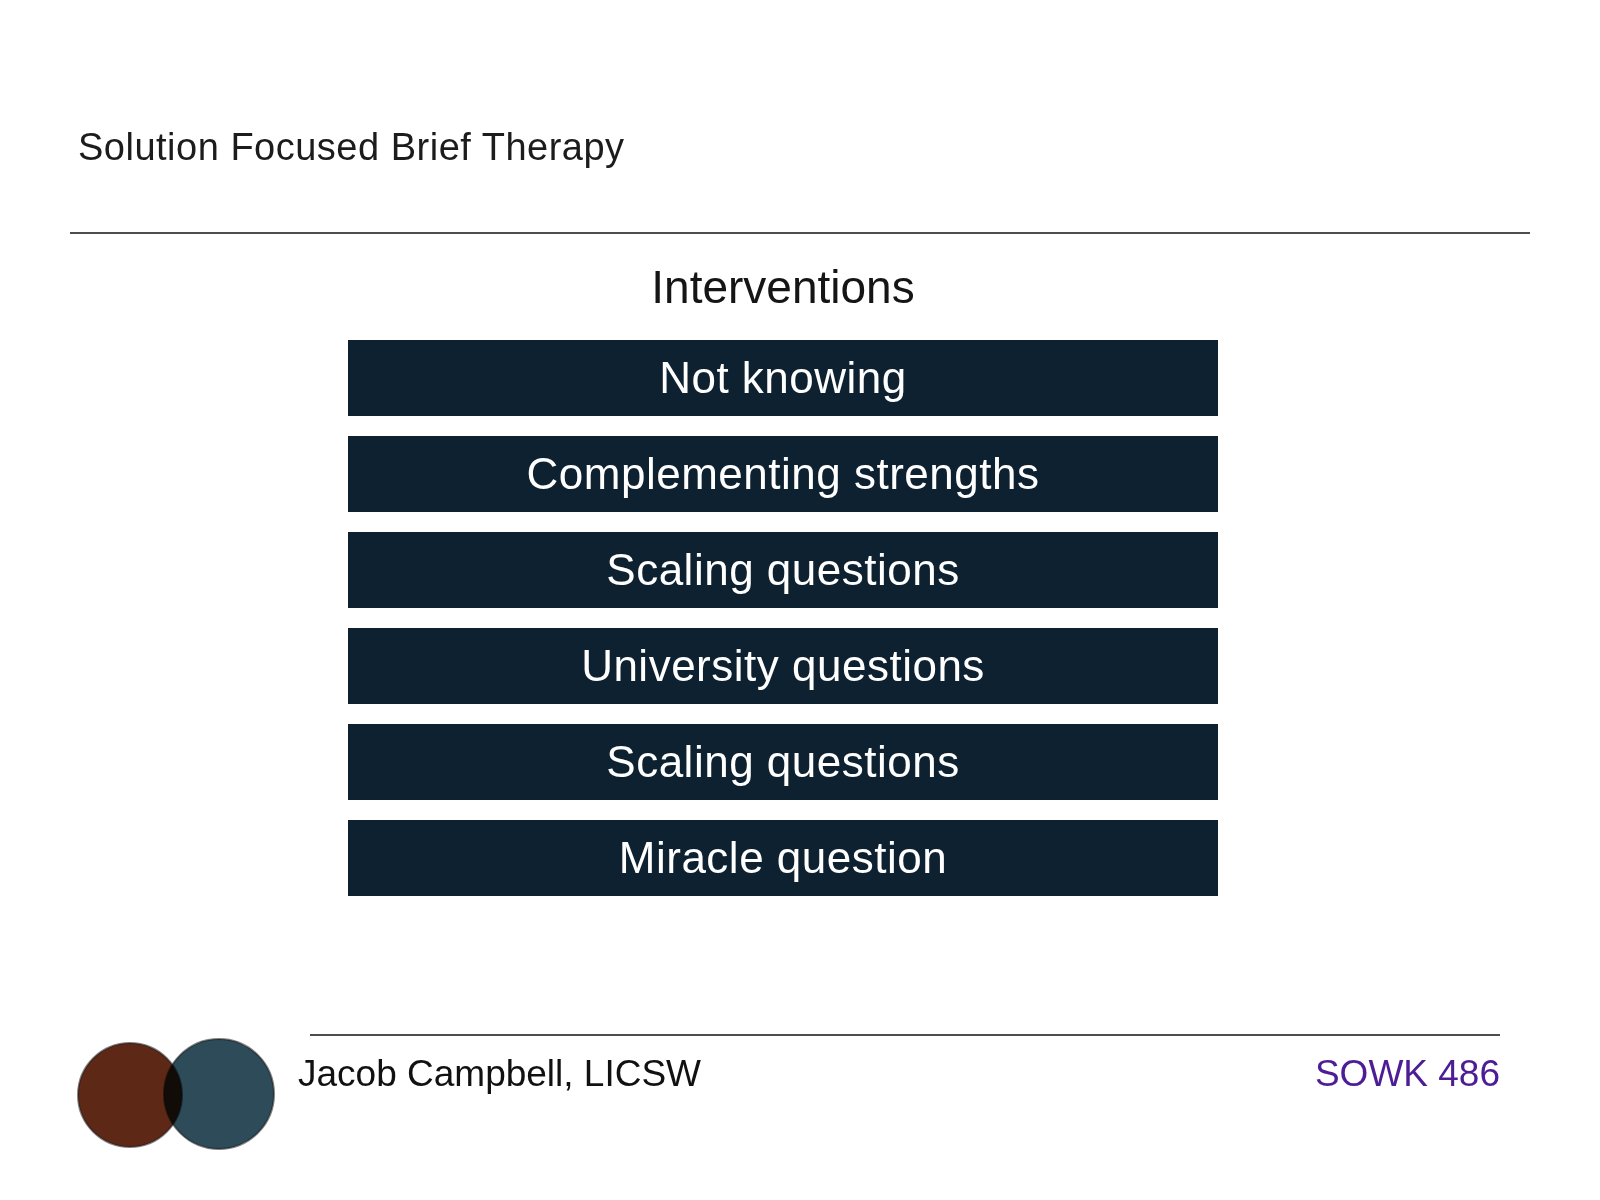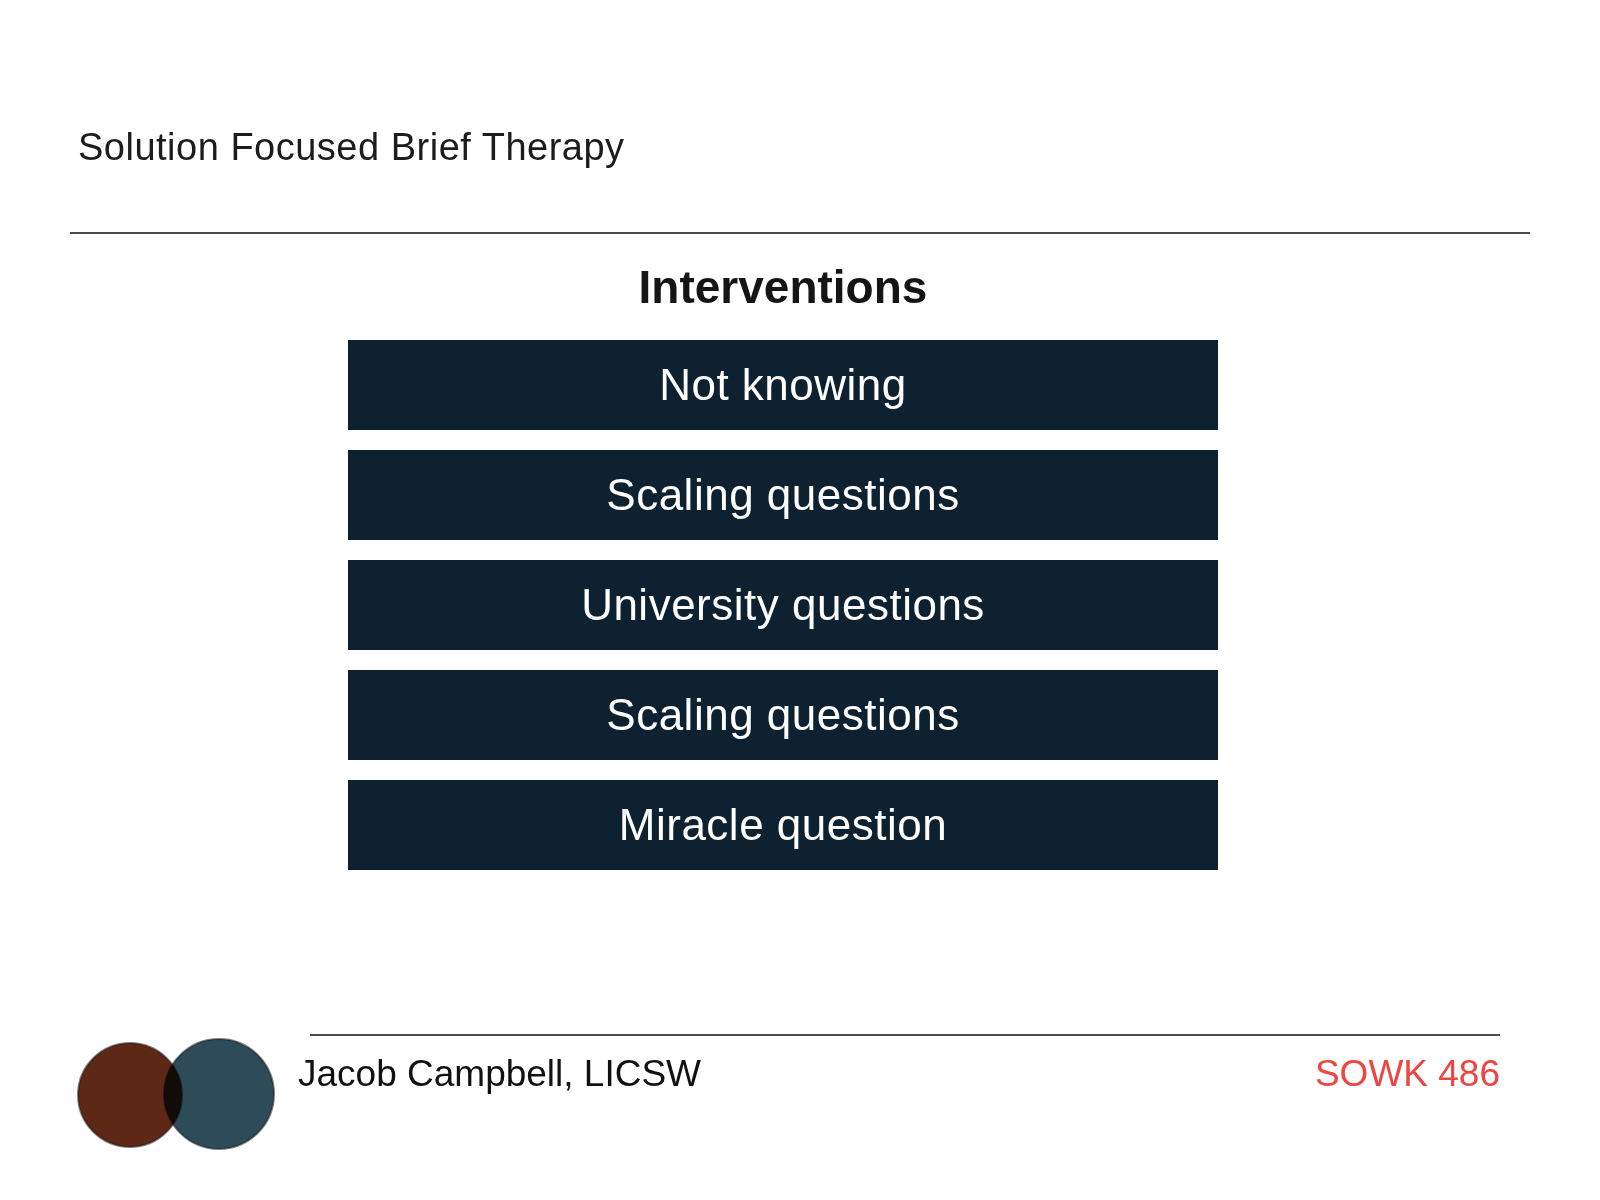--- a/index.html
+++ b/index.html
@@ -34,27 +34,27 @@
 
   .content {
     position: absolute;
     left: 348px;
     top: 260px;
     width: 870px;
   }
   .section-heading {
     text-align: center;
     font-size: 46px;
-    font-weight: 700;
+    font-weight: 400;
     color: #151515;
     margin-bottom: 26px;
   }
   .bars { display: flex; flex-direction: column; gap: 20px; }
   .bar {
-    height: 90px;
+    height: 76px;
     background: var(--bar-bg, #0d2130);
     color: var(--bar-text, #ffffff);
     display: flex;
     align-items: center;
     justify-content: center;
     font-size: 44px;
     font-weight: 400;
     letter-spacing: 0.5px;
   }
 
@@ -80,38 +80,39 @@
     font-size: 37px;
     line-height: 1.38;
     color: #111111;
   }
   .footer-right {
     position: absolute;
     right: 100px;
     top: 1048px;
     font-size: 37px;
     line-height: 1.38;
-    color: #ef4444;
+    color: #4c1d95;
     text-align: right;
   }
 </style>
 </head>
 <body>
 
 <div class="slide">
 
   <h1 class="slide-title">Solution Focused Brief Therapy</h1>
 
   <div class="title-rule"></div>
 
   <div class="content">
     <div class="section-heading">Interventions</div>
 
     <div class="bars">
       <div class="bar">Not knowing</div>
+      <div class="bar">Complementing strengths</div>
       <div class="bar">Scaling questions</div>
       <div class="bar">University questions</div>
       <div class="bar">Scaling questions</div>
       <div class="bar">Miracle question</div>
     </div>
   </div>
 
   <div class="footer-rule"></div>
 
   <svg class="logo" viewBox="0 0 210 130">

